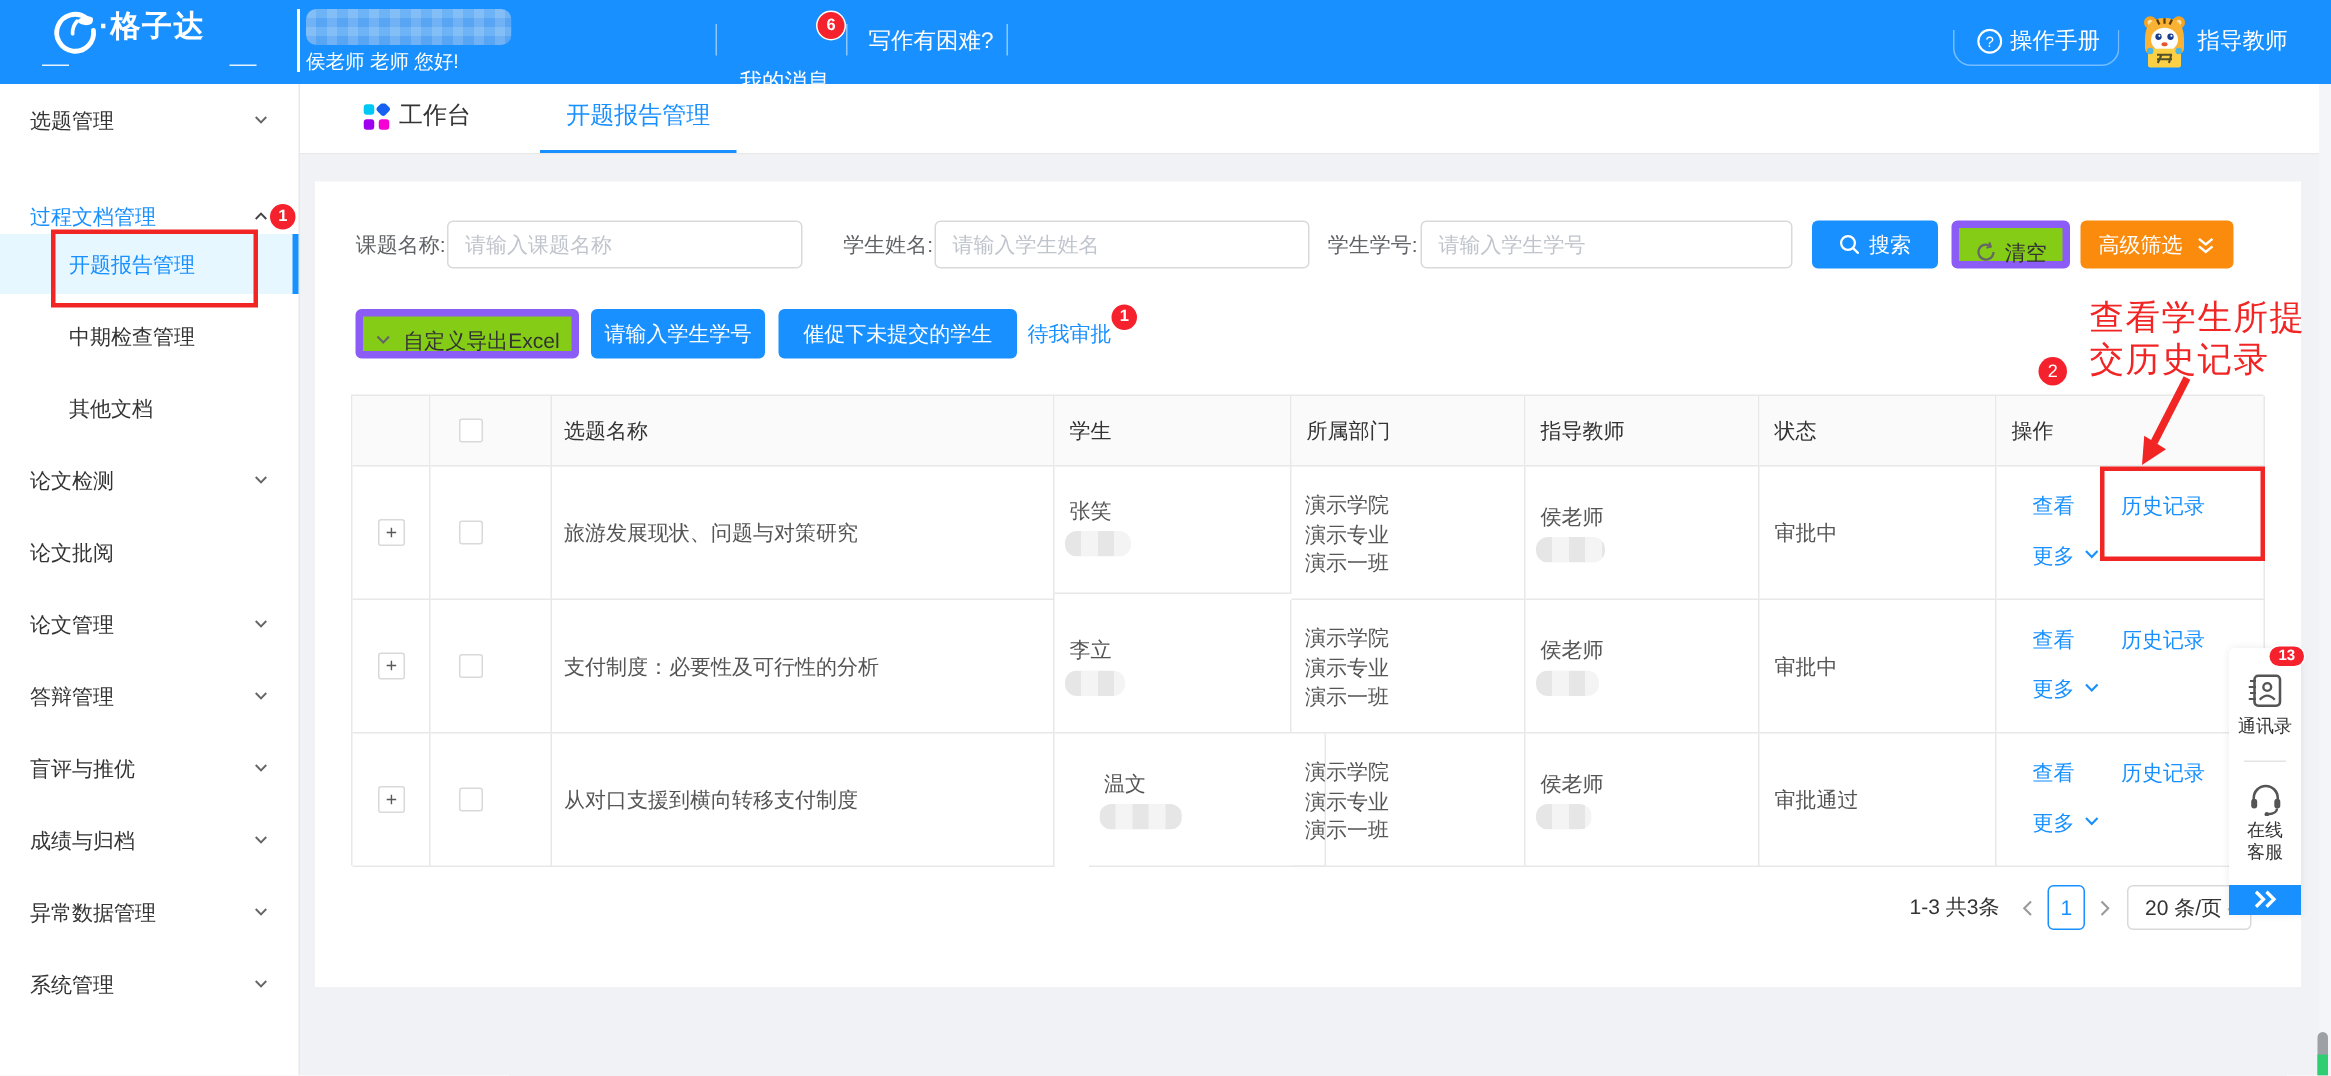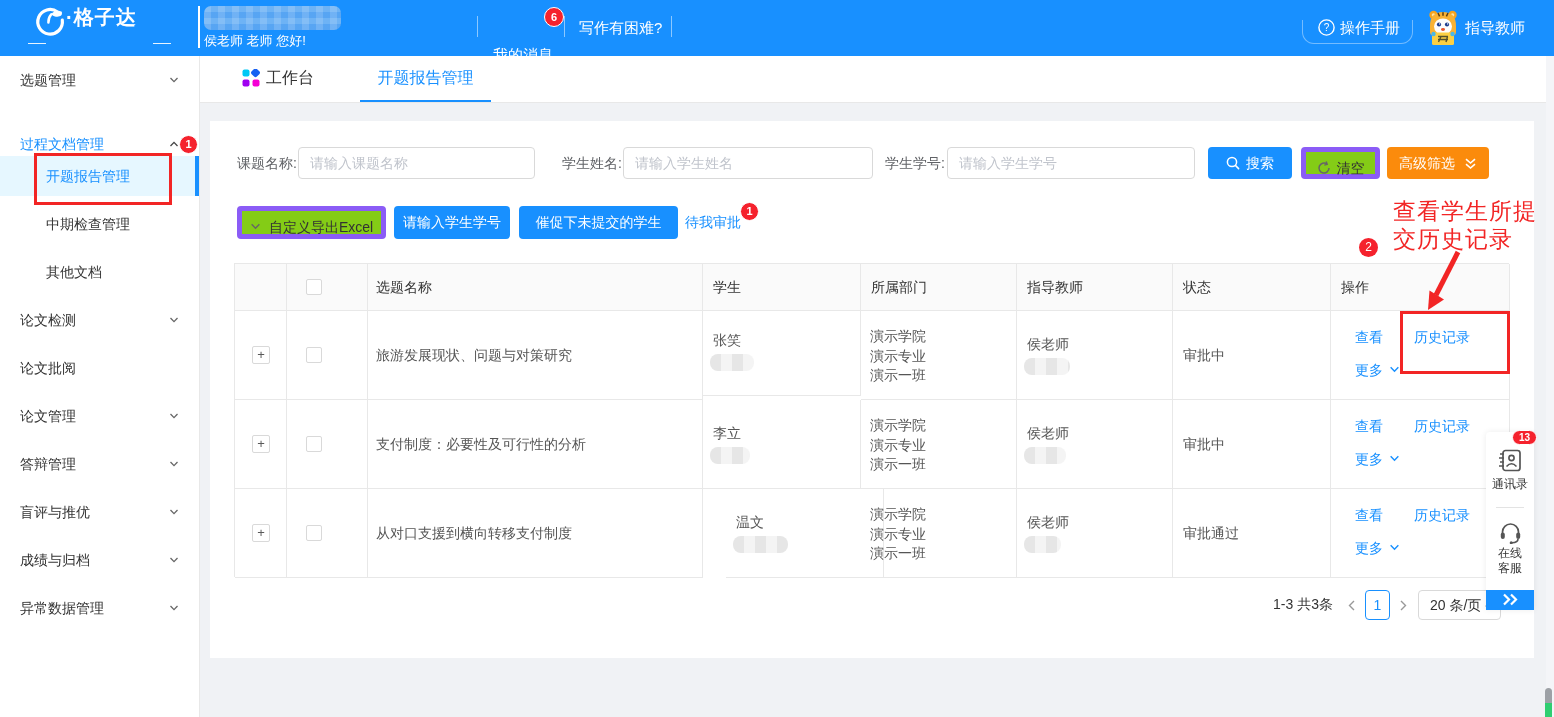--- a/index.html
+++ b/index.html
@@ -144,20 +144,23 @@
   <div class="mi" style="top:384px;">答辩管理<svg class="chev" width="10" height="10" viewBox="0 0 10 10">
         <path d="M1.5 3 L5 6.6 L8.5 3" fill="none" stroke="#666" stroke-width="1.3"></path>
       </svg></div>
   <div class="mi" style="top:432px;">盲评与推优<svg class="chev" width="10" height="10" viewBox="0 0 10 10">
         <path d="M1.5 3 L5 6.6 L8.5 3" fill="none" stroke="#666" stroke-width="1.3"></path>
       </svg></div>
   <div class="mi" style="top:480px;">成绩与归档<svg class="chev" width="10" height="10" viewBox="0 0 10 10">
         <path d="M1.5 3 L5 6.6 L8.5 3" fill="none" stroke="#666" stroke-width="1.3"></path>
       </svg></div>
   <div class="mi" style="top:528px;">异常数据管理<svg class="chev" width="10" height="10" viewBox="0 0 10 10">
+        <path d="M1.5 3 L5 6.6 L8.5 3" fill="none" stroke="#666" stroke-width="1.3"></path>
+      </svg></div>
+  <div class="mi" style="top:576px;">系统管理<svg class="chev" width="10" height="10" viewBox="0 0 10 10">
         <path d="M1.5 3 L5 6.6 L8.5 3" fill="none" stroke="#666" stroke-width="1.3"></path>
       </svg></div>
   <div class="badge" style="left:179px; top:79px; width:19px; height:19px; line-height:17px; border-radius:10px;">1</div>
   <div class="redrect" style="left:34px; top:97px; width:138px; height:52px;"></div>
 </div>
 
 <div id="tabbar">
   <svg id="tab1icon" width="18" height="18" viewBox="0 0 18 18">
     <rect x="0.5" y="0.5" width="7" height="7" rx="2" fill="#00c8f5"></rect>
     <rect x="10" y="0" width="7.4" height="7.4" rx="2" fill="#1660f2" transform="rotate(45 13.5 3.5)"></rect>

